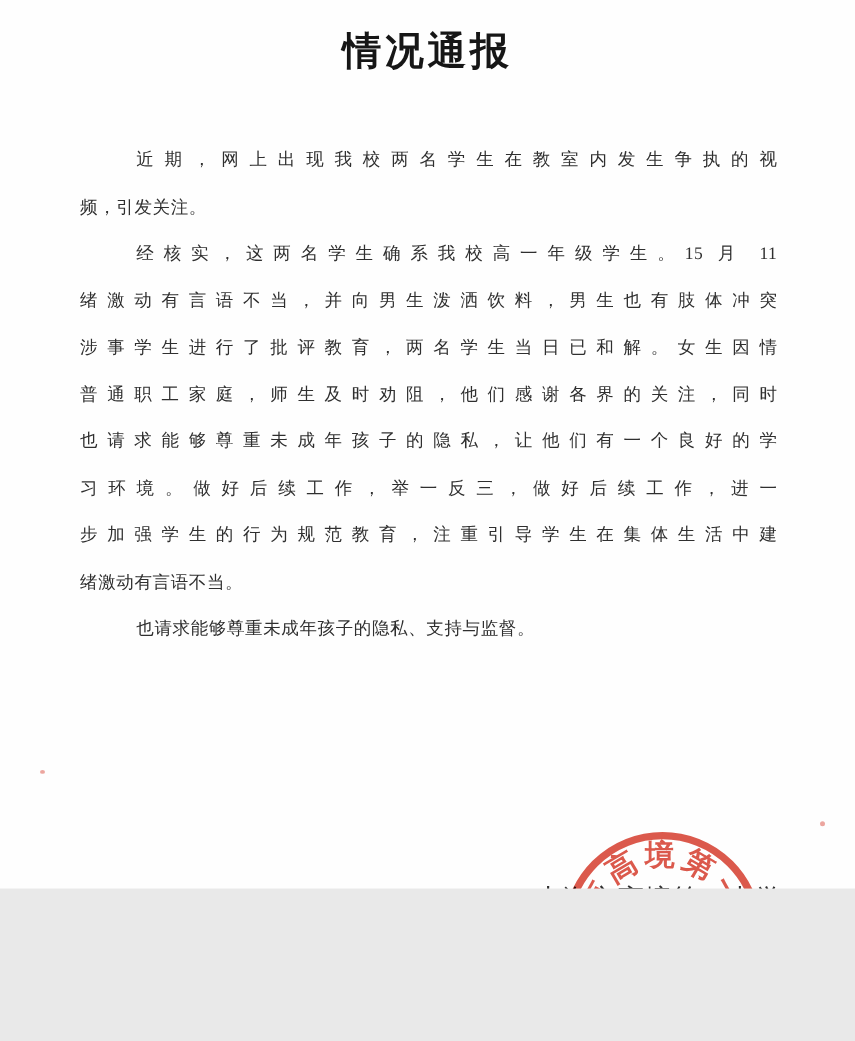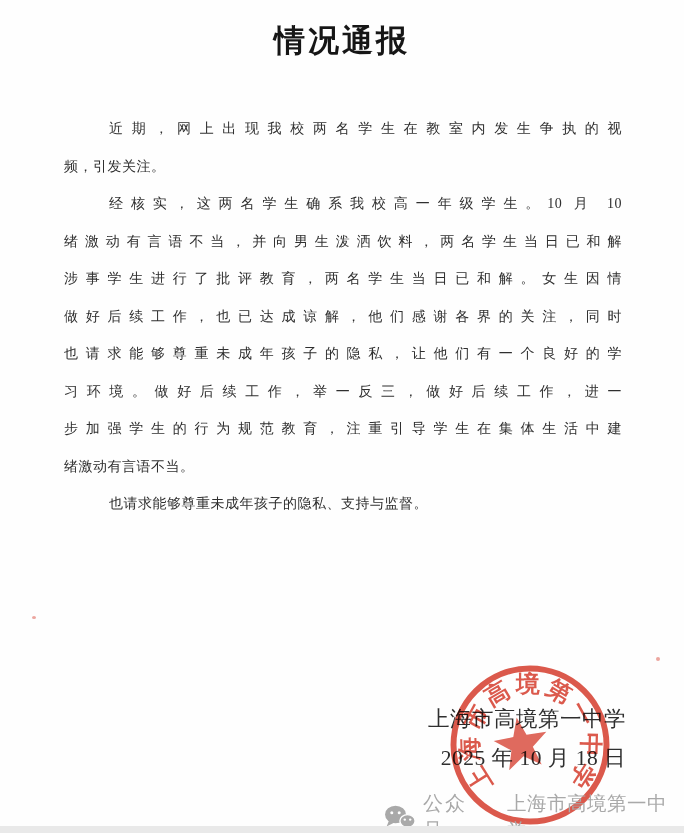--- a/index.html
+++ b/index.html
@@ -1,18 +1,18 @@
 <!DOCTYPE html>
 <html style="--seal-color: #d63c2c; --watermark-color: #a9a9a9; --ink-color: #2f2f2f;"><head>
 <meta charset="utf-8">
 <style>
   html,body { margin:0; padding:0; background:#e9e9e9; }
   .page {
     position: relative;
-    width: 684px; height: 826px;
+    width: 684px; height: 711px;
     margin: 0 auto;
     background: #fefefe;
     overflow: hidden;
     font-family: "Liberation Serif", serif;
     color: var(--ink-color, #2f2f2f);
   }
   .title {
     position: absolute;
     top: 20px; left: 0; right: 0;
     margin: 0;
@@ -95,24 +95,24 @@
 </head>
 <body>
 
 <div class="page">
 
   <h1 class="title">情况通报</h1>
 
   <div class="body-text">
       <div class="line indent">近期，网上出现我校两名学生在教室内发生争执的视</div>
       <div class="line last">频，引发关注。</div>
-      <div class="line indent">经核实，这两名学生确系我校高一年级学生。10 月 10</div>
-      <div class="line">绪激动有言语不当，并向男生泼洒饮料，两名学生当日已和解</div>
+      <div class="line indent">经核实，这两名学生确系我校高一年级学生。15 月 11</div>
+      <div class="line">绪激动有言语不当，并向男生泼洒饮料，男生也有肢体冲突</div>
       <div class="line">涉事学生进行了批评教育，两名学生当日已和解。女生因情</div>
-      <div class="line">做好后续工作，也已达成谅解，他们感谢各界的关注，同时</div>
+      <div class="line">普通职工家庭，师生及时劝阻，他们感谢各界的关注，同时</div>
       <div class="line">也请求能够尊重未成年孩子的隐私，让他们有一个良好的学</div>
       <div class="line">习环境。做好后续工作，举一反三，做好后续工作，进一</div>
       <div class="line">步加强学生的行为规范教育，注重引导学生在集体生活中建</div>
       <div class="line last">绪激动有言语不当。</div>
       <div class="line indent last">也请求能够尊重未成年孩子的隐私、支持与监督。</div>
     </div>
 
   <div class="signature">
     <div>上海市高境第一中学</div>
     <div>2025 年 10 月 18 日</div>

